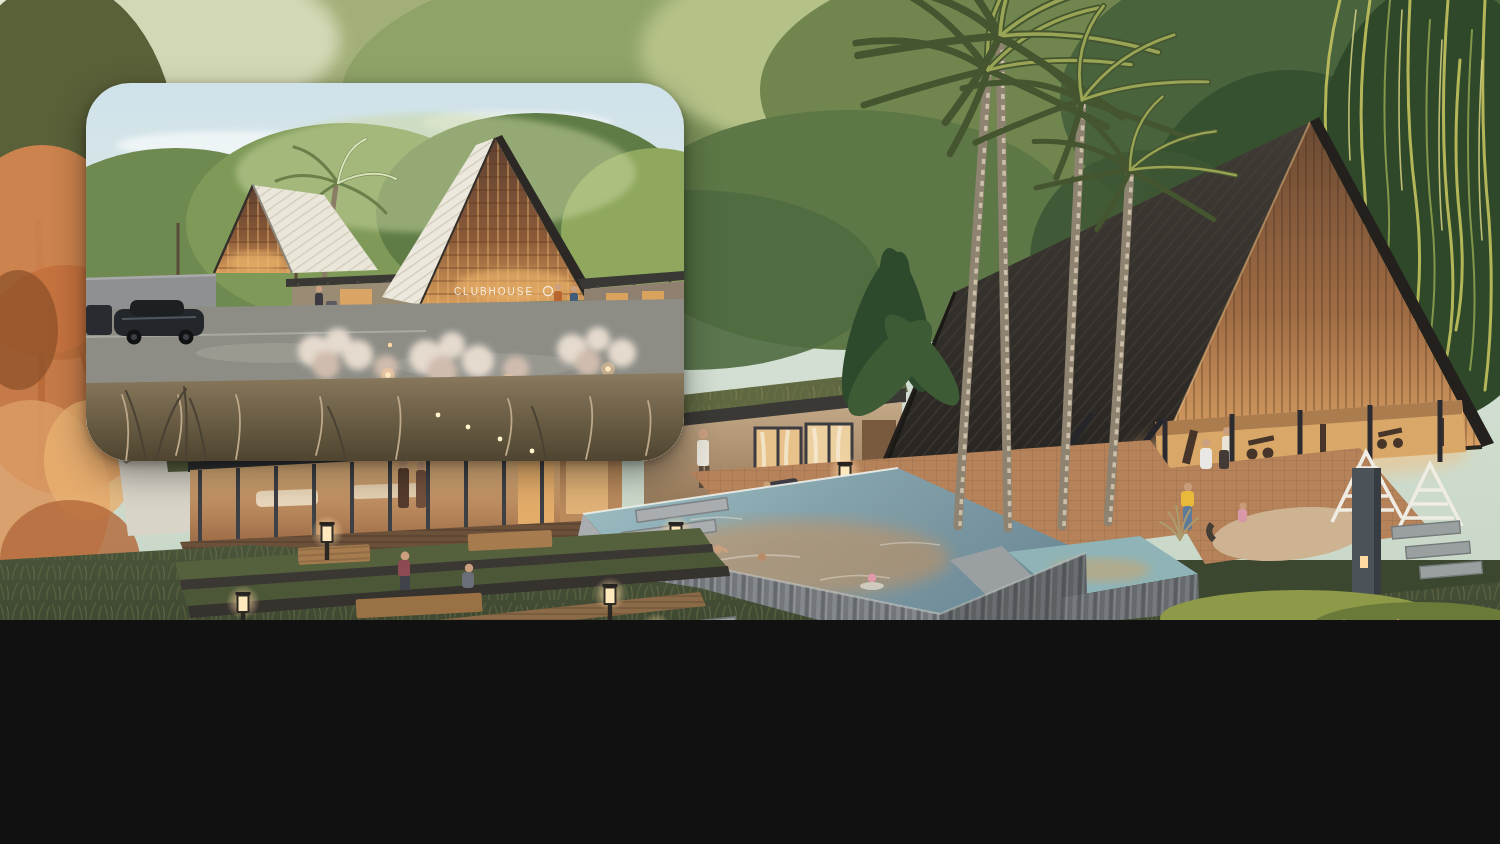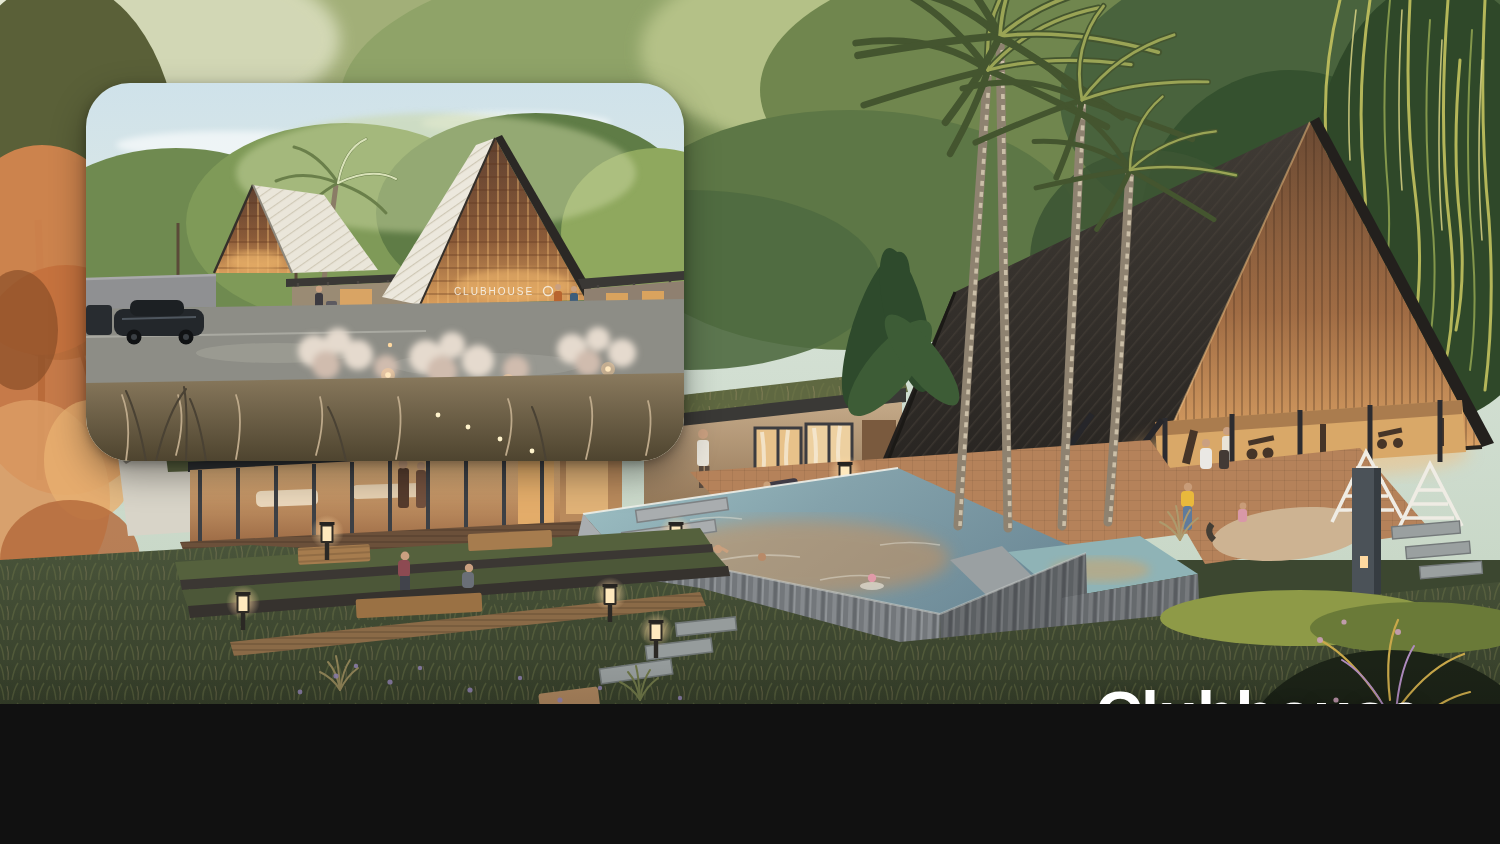--- a/index.html
+++ b/index.html
@@ -1,17 +1,17 @@
 <!DOCTYPE html>
 <html style="--title_text: #ffffff; --body_text: #f4f4f0; --sky: #d7e4e2; --roof_dark: #33302c; --gable_wood: #b07a4e; --pool_water: #84a2ab; --warm_glow: #ffd9a2; --meadow_dark: #3c4730; --autumn_foliage: #d3854e; --stone_gray: #979ca0;"><head>
 <meta charset="utf-8">
 <style>
   html,body{margin:0;padding:0;background:#111;}
   .slide{
-    position:relative;width:1500px;height:704px;overflow:hidden;
+    position:relative;width:1500px;height:620px;overflow:hidden;
     background:#3c4730;font-family:"Liberation Sans",sans-serif;
   }
   .scene{position:absolute;inset:0;display:block;}
   .inset{
     position:absolute;left:86px;top:83px;width:598px;height:378px;
     border-radius:44px;overflow:hidden;
     box-shadow:0 14px 34px rgba(0,0,0,.38),0 3px 10px rgba(0,0,0,.28);
   }
   .inset svg{display:block;width:100%;height:100%;}
   .logo{position:absolute;left:46px;top:706px;width:106px;height:104px;}

